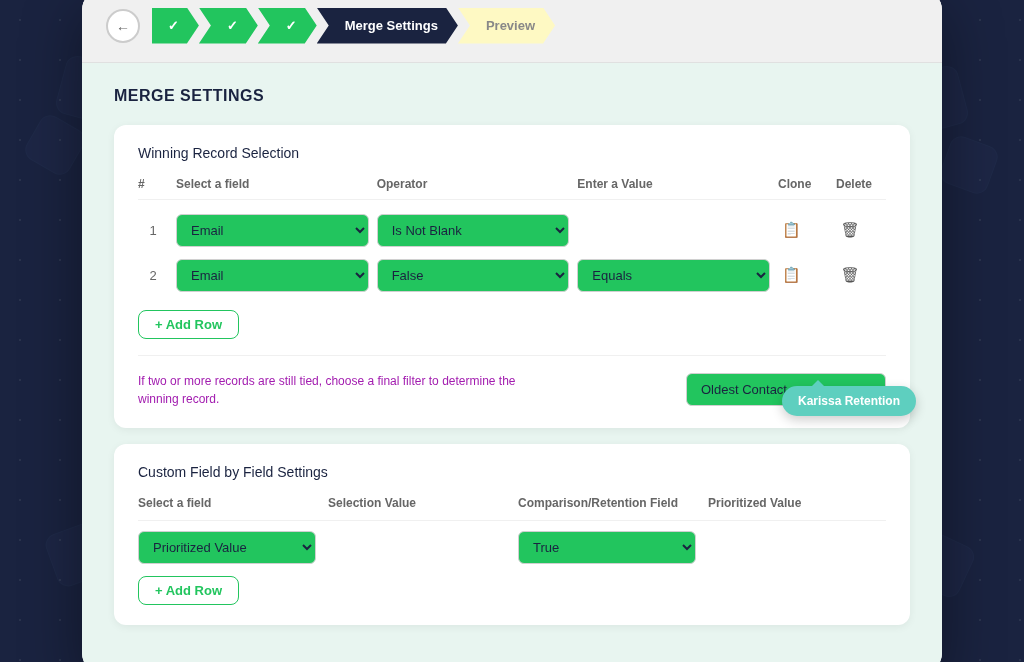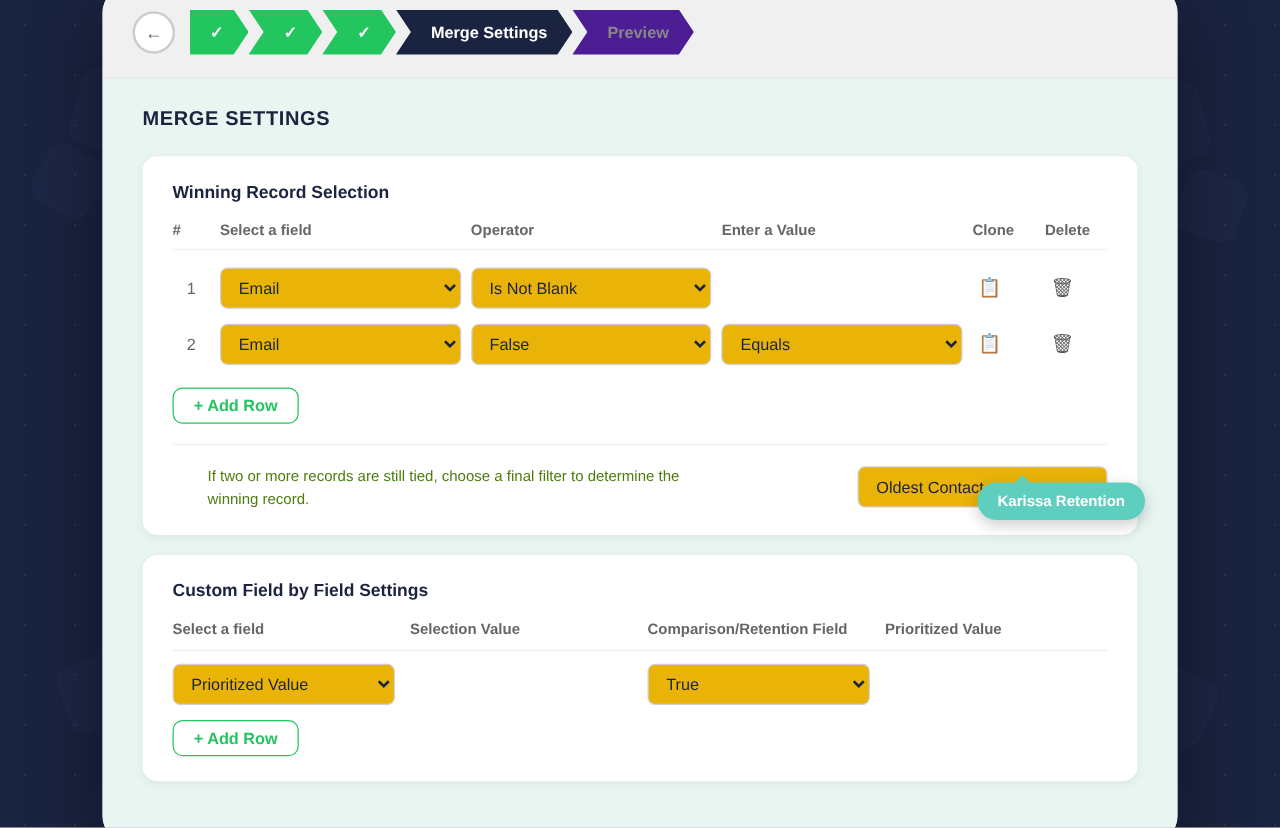--- a/index.html
+++ b/index.html
@@ -96,21 +96,21 @@
       padding-left: 16px;
     }
 
     .step-active {
       background: #1a2340;
       color: white;
       clip-path: polygon(0 0, calc(100% - 12px) 0, 100% 50%, calc(100% - 12px) 100%, 0 100%, 12px 50%);
     }
 
     .step-inactive {
-      background: #4c1d95;
+      background: #fef9c3;
       color: #888;
       clip-path: polygon(0 0, calc(100% - 12px) 0, 100% 50%, calc(100% - 12px) 100%, 0 100%, 12px 50%);
     }
 
     
     .content {
       background: #e8f5f0;
       padding: 24px 32px 32px;
     }
 
@@ -126,21 +126,21 @@
     .card-section {
       background: #ffffff;
       border-radius: 12px;
       padding: 20px 24px;
       margin-bottom: 16px;
       box-shadow: 0 2px 8px rgba(0,0,0,0.06);
     }
 
     .card-section-title {
       font-size: 14px;
-      font-weight: 700;
+      font-weight: 400;
       color: #1a2340;
       margin-bottom: 16px;
     }
 
     
     .table-header {
       display: grid;
       grid-template-columns: 30px 1fr 1fr 1fr 50px 50px;
       gap: 8px;
       padding: 0 0 8px 0;
@@ -168,21 +168,21 @@
       text-align: center;
     }
 
     select {
       width: 100%;
       padding: 7px 10px;
       border: 1.5px solid #d0d0d0;
       border-radius: 6px;
       font-size: 13px;
       color: #1a2340;
-      background: #eab308;
+      background: #22c55e;
       cursor: pointer;
       appearance: auto;
     }
 
     .icon-btn {
       width: 28px;
       height: 28px;
       display: flex;
       align-items: center;
       justify-content: center;
@@ -212,24 +212,23 @@
       align-items: center;
       justify-content: space-between;
       margin-top: 16px;
       padding-top: 16px;
       border-top: 1px solid #f0f0f0;
       gap: 20px;
     }
 
     .tiebreaker-text {
       font-size: 12px;
-      color: #4d7c0f;
+      color: #a21caf;
       max-width: 380px;
       line-height: 1.5;
-      margin-left: 28px;
     }
 
     .tiebreaker-select-wrap {
       position: relative;
     }
 
     .tiebreaker-select-wrap select {
       min-width: 200px;
     }
 

